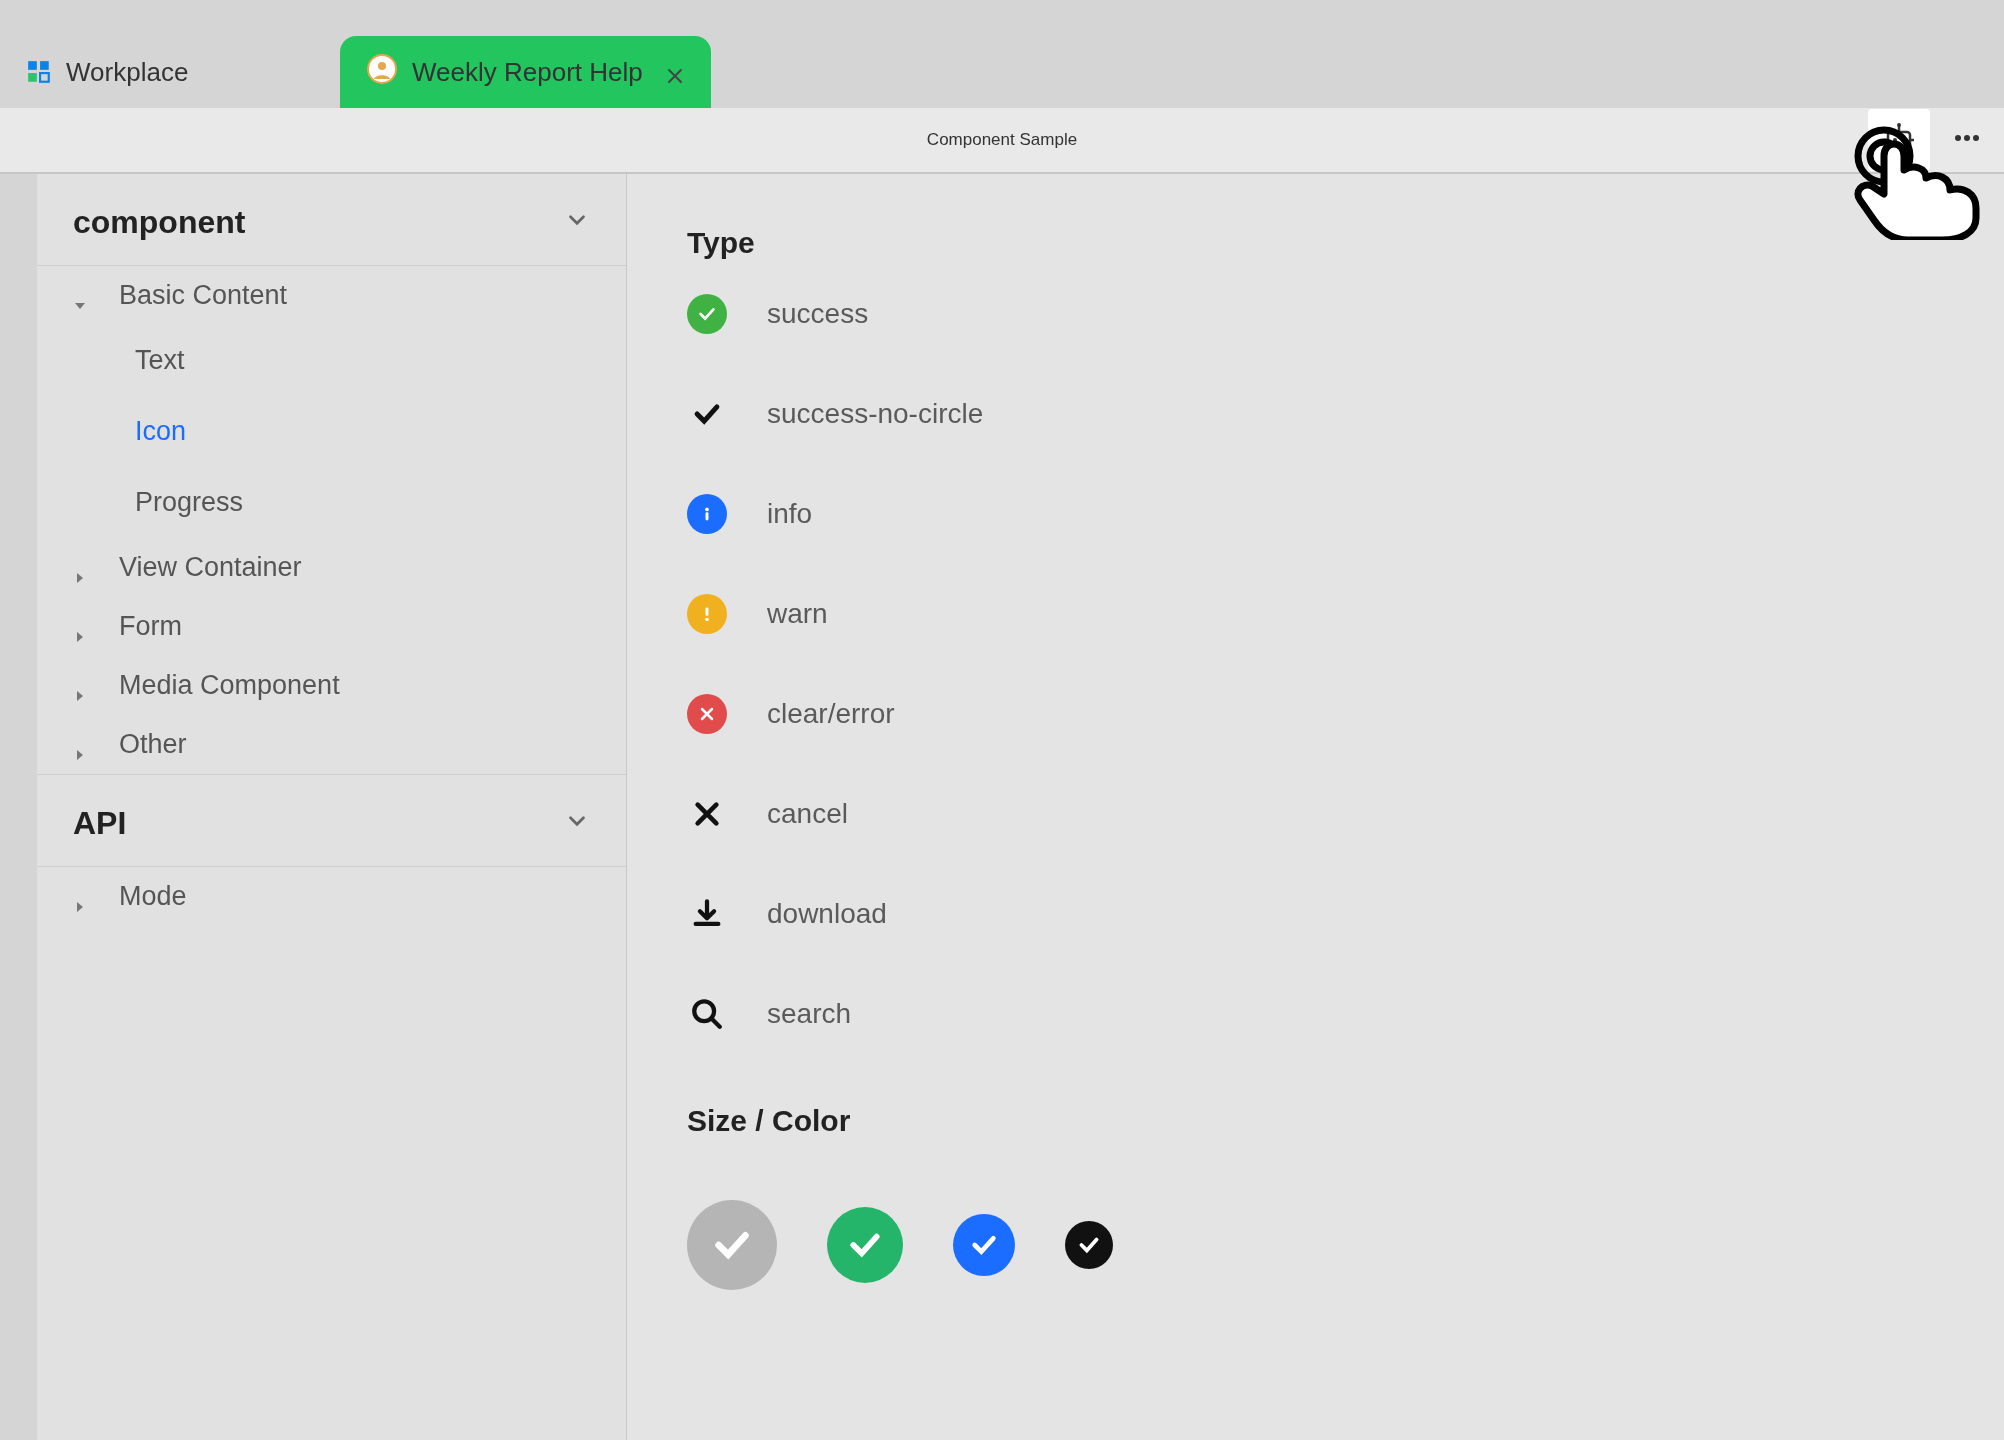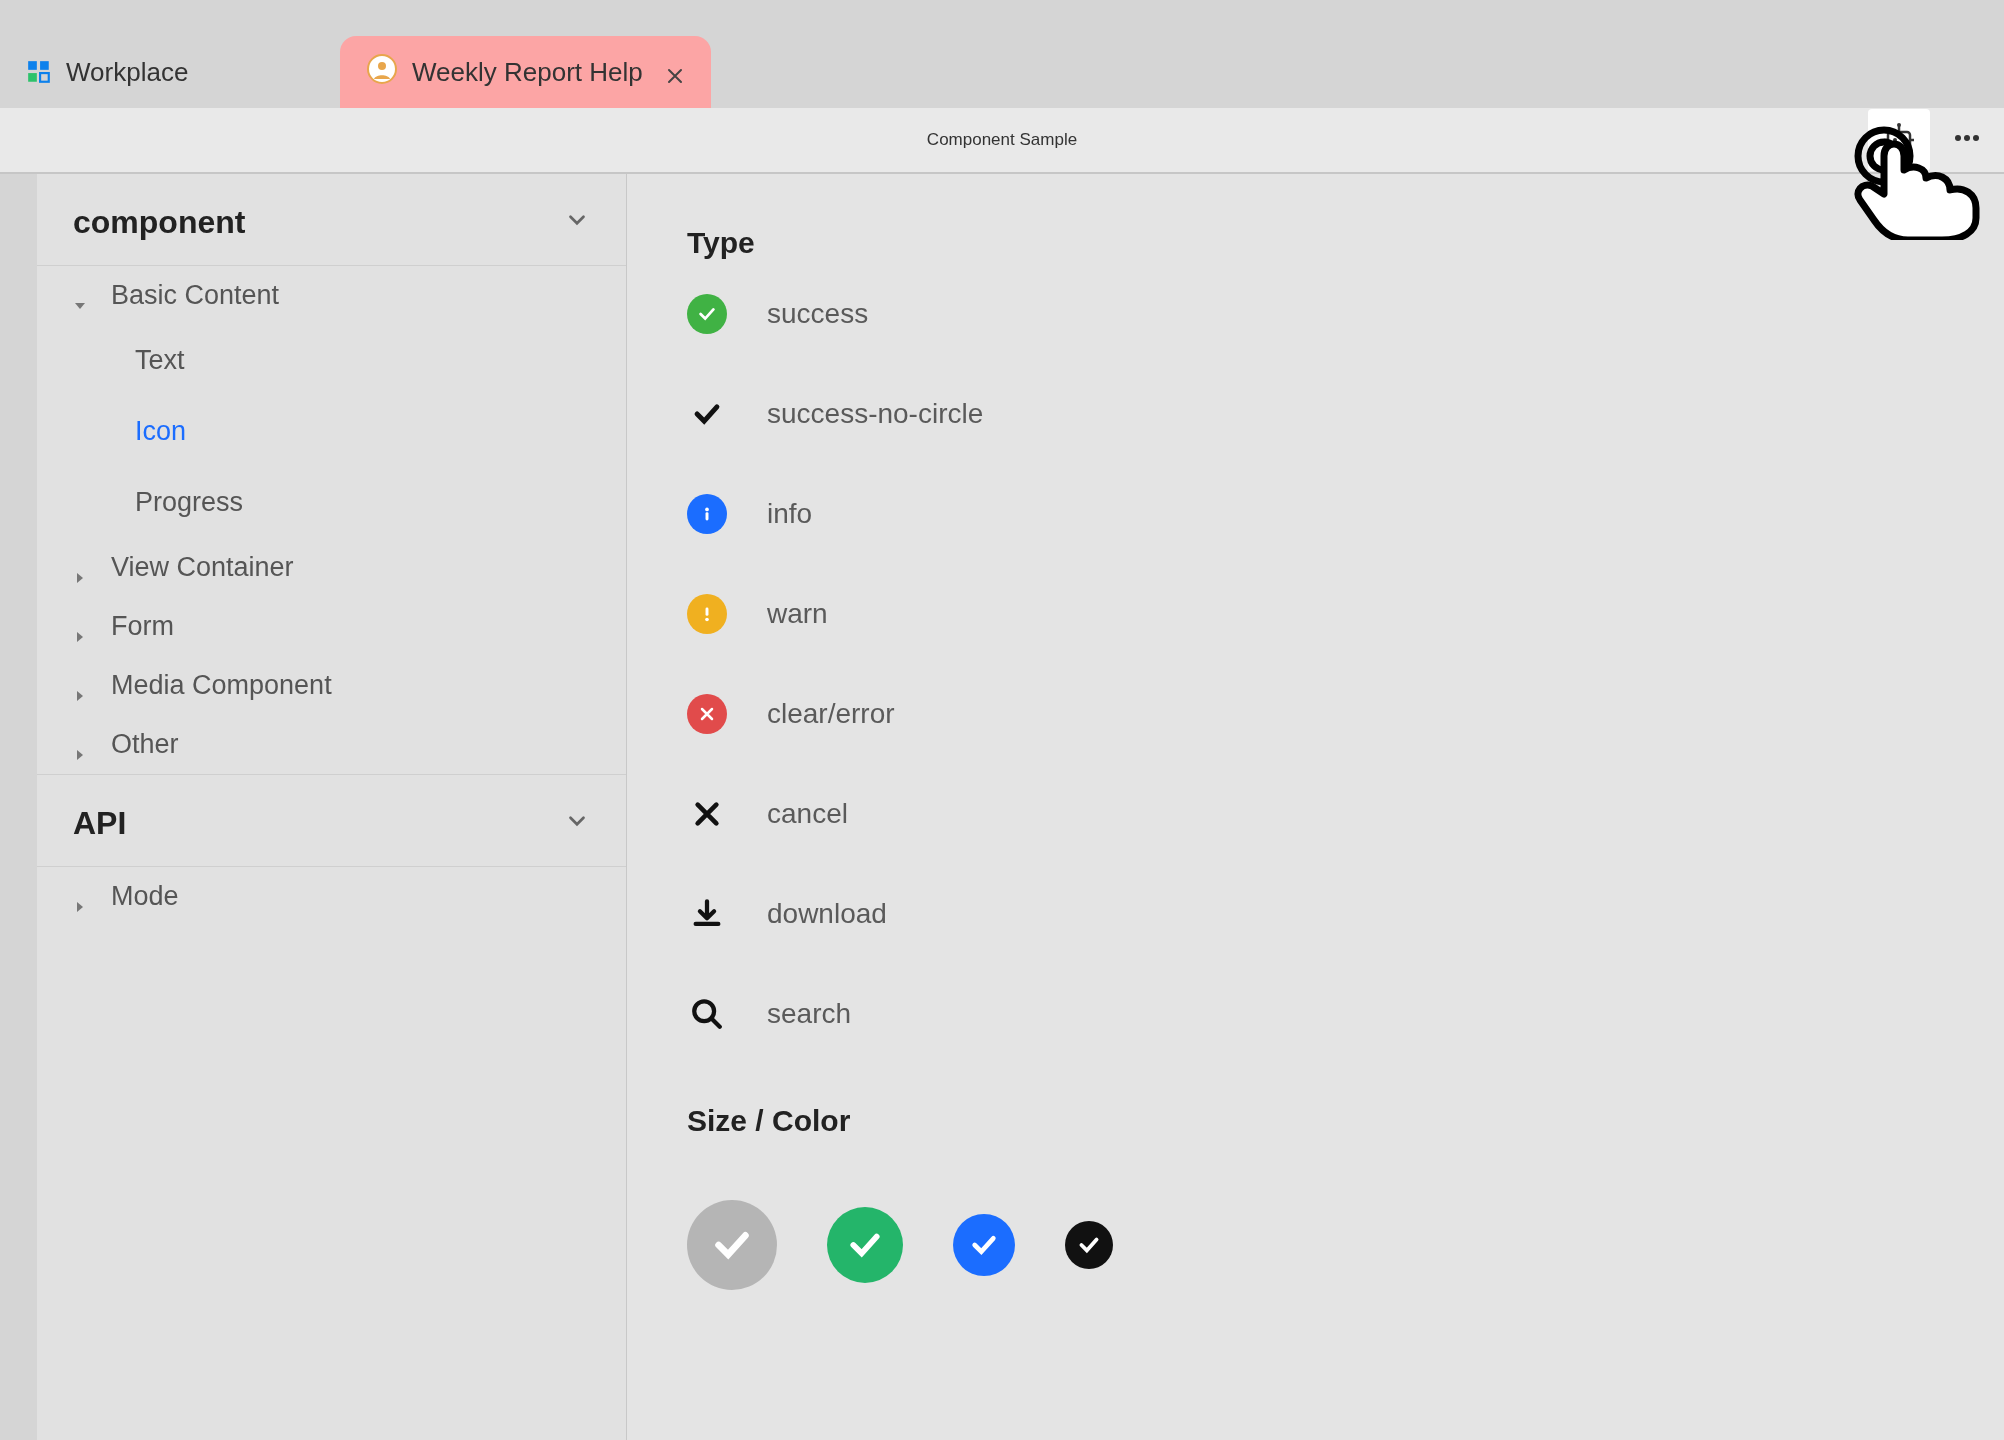--- a/index.html
+++ b/index.html
@@ -1,34 +1,34 @@
 <!DOCTYPE html>
 <html><head>
 <meta charset="utf-8">
 <style>
 * { box-sizing: border-box; margin: 0; padding: 0; }
 html, body { width: 2004px; height: 1440px; font-family: -apple-system, BlinkMacSystemFont, "Segoe UI", Helvetica, Arial, sans-serif; background: #d5d5d5; color: #222; overflow: hidden; }
 
 .tabbar { height: 80px; background: #d5d5d5; display: flex; align-items: flex-end; margin-top: 28px; }
 .tab { height: 72px; display: flex; align-items: center; padding: 0 26px; gap: 14px; font-size: 26px; color: #333; }
 .tab-workplace { width: 340px; }
-.tab-active { background: #fca5a5; border-top-left-radius: 16px; border-top-right-radius: 16px; }
+.tab-active { background: #22c55e; border-top-left-radius: 16px; border-top-right-radius: 16px; }
 .tab .close { width: 20px; height: 20px; margin-left: 8px; }
 .workplace-icon { width: 26px; height: 26px; }
 
 .toolbar { height: 66px; background: #e9e9e9; border-bottom: 2px solid #c6c6c6; display: flex; align-items: center; justify-content: center; position: relative; }
 .toolbar-title { font-size: 17px; color: #333; }
 .toolbar-actions { position: absolute; right: 22px; display: flex; align-items: center; gap: 22px; }
 .bot-btn { width: 62px; height: 62px; background: #fff; display: flex; align-items: center; justify-content: center; border-radius: 4px; }
 
 .body { display: flex; height: calc(1440px - 80px - 66px); padding-left: 37px; }
 
 .sidebar { width: 590px; background: #e1e1e1; border-right: 1px solid #c8c8c8; overflow-y: auto; }
 .side-section-header { display: flex; align-items: center; justify-content: space-between; padding: 30px 36px 24px 36px; font-size: 32px; font-weight: 700; color: #222; border-bottom: 1px solid #cfcfcf; }
-.side-group { padding: 14px 36px; font-size: 27px; color: #555; display: flex; align-items: center; gap: 24px; }
+.side-group { padding: 14px 36px; font-size: 27px; color: #555; display: flex; align-items: center; gap: 32px; }
 .side-group .tri { width: 14px; height: 14px; }
 .side-sub { padding: 20px 36px 20px 98px; font-size: 27px; color: #555; }
 .side-sub.active { color: #1b6dff; }
 .api-section-header { border-top: 1px solid #cfcfcf; border-bottom: 1px solid #cfcfcf; }
 
 .content { flex: 1; background: #e4e4e4; padding: 52px 60px; overflow-y: auto; }
 .section-title { font-size: 30px; font-weight: 700; color: #222; margin-bottom: 34px; }
 .type-row { display: flex; align-items: center; gap: 40px; margin-bottom: 60px; font-size: 28px; color: #5a5a5a; margin-top: 11px; }
 .type-icon-box { width: 40px; height: 40px; display: flex; align-items: center; justify-content: center; }
 .circle { width: 40px; height: 40px; border-radius: 50%; display: flex; align-items: center; justify-content: center; }

